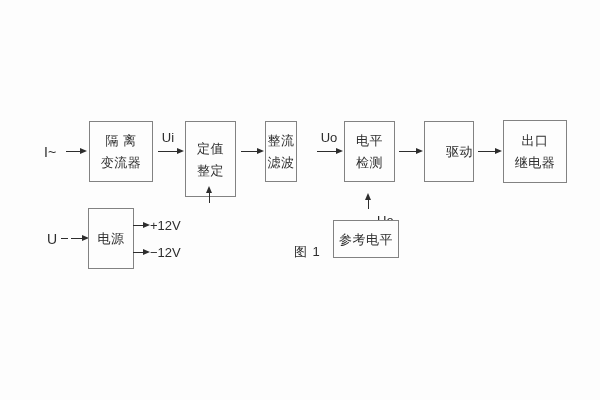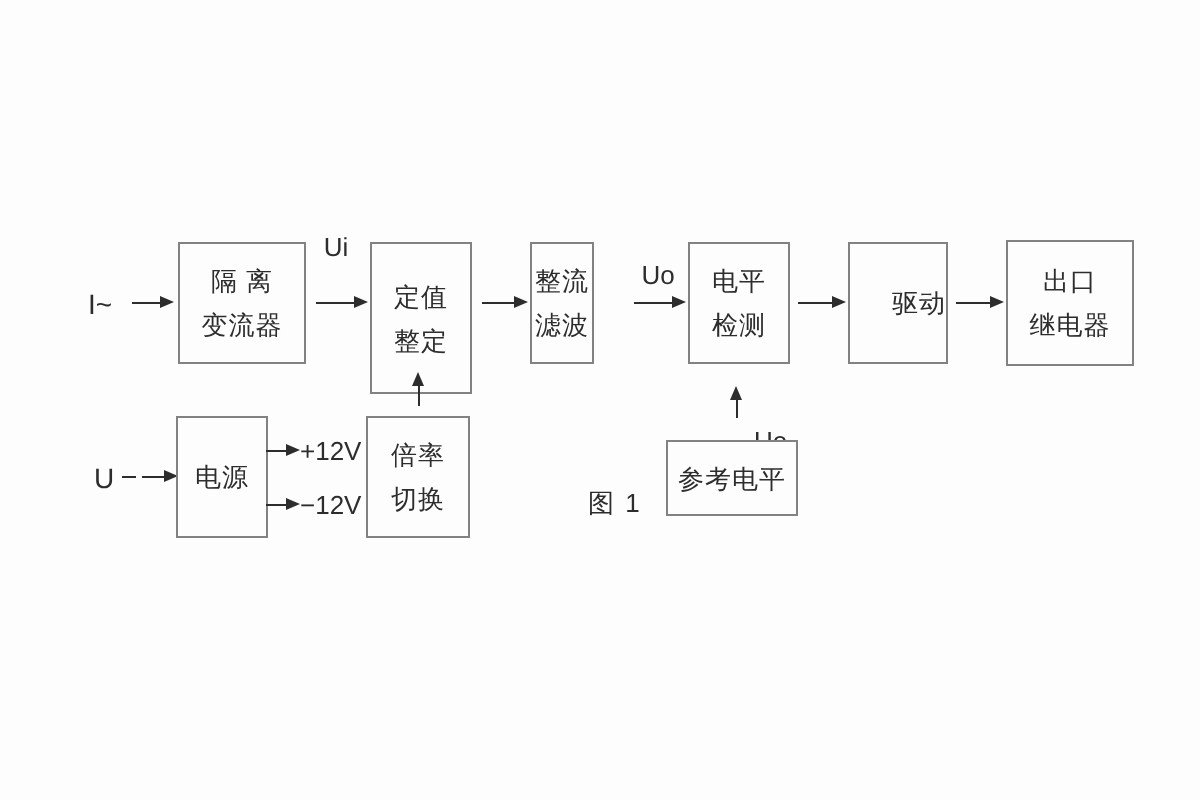--- a/index.html
+++ b/index.html
@@ -37,21 +37,21 @@
   <div>
     <div class="hline" style="left:66px;top:151px;width:14px;"></div>
     <div class="head-r" style="left:80px;top:148px;"></div>
   </div>
 
   <div class="box" style="left:89px;top:121px;width:64px;height:61px;">
     <span>隔 离</span>
     <span>变流器</span>
   </div>
 
-  <span class="lbl ctr" style="left:156px;top:117px;width:24px;">Ui</span>
+  <span class="lbl ctr" style="left:156px;top:131px;width:24px;">Ui</span>
   <div>
     <div class="hline" style="left:158px;top:151px;width:19px;"></div>
     <div class="head-r" style="left:177px;top:148px;"></div>
   </div>
 
   <div class="box" style="left:185px;top:121px;width:51px;height:76px;">
     <span>定值</span>
     <span>整定</span>
   </div>
 
@@ -111,24 +111,20 @@
     <div class="head-r" style="left:143px;top:222px;"></div>
   </div>
   <span class="lbl" style="left:150px;top:219px;">+12V</span>
 
   <div>
     <div class="hline" style="left:133px;top:252px;width:10px;"></div>
     <div class="head-r" style="left:143px;top:249px;"></div>
   </div>
   <span class="lbl" style="left:150px;top:246px;">−12V</span>
 
-  <div class="box" style="left:183px;top:208px;width:52px;height:61px;">
-    <span>倍率</span>
-    <span>切换</span>
-  </div>
 
   <div>
     <div class="vline" style="left:209px;top:193px;height:10px;"></div>
     <div class="head-u" style="left:206px;top:186px;"></div>
   </div>
 
   <div>
     <div class="vline" style="left:368px;top:200px;height:9px;"></div>
     <div class="head-u" style="left:365px;top:193px;"></div>
   </div>

